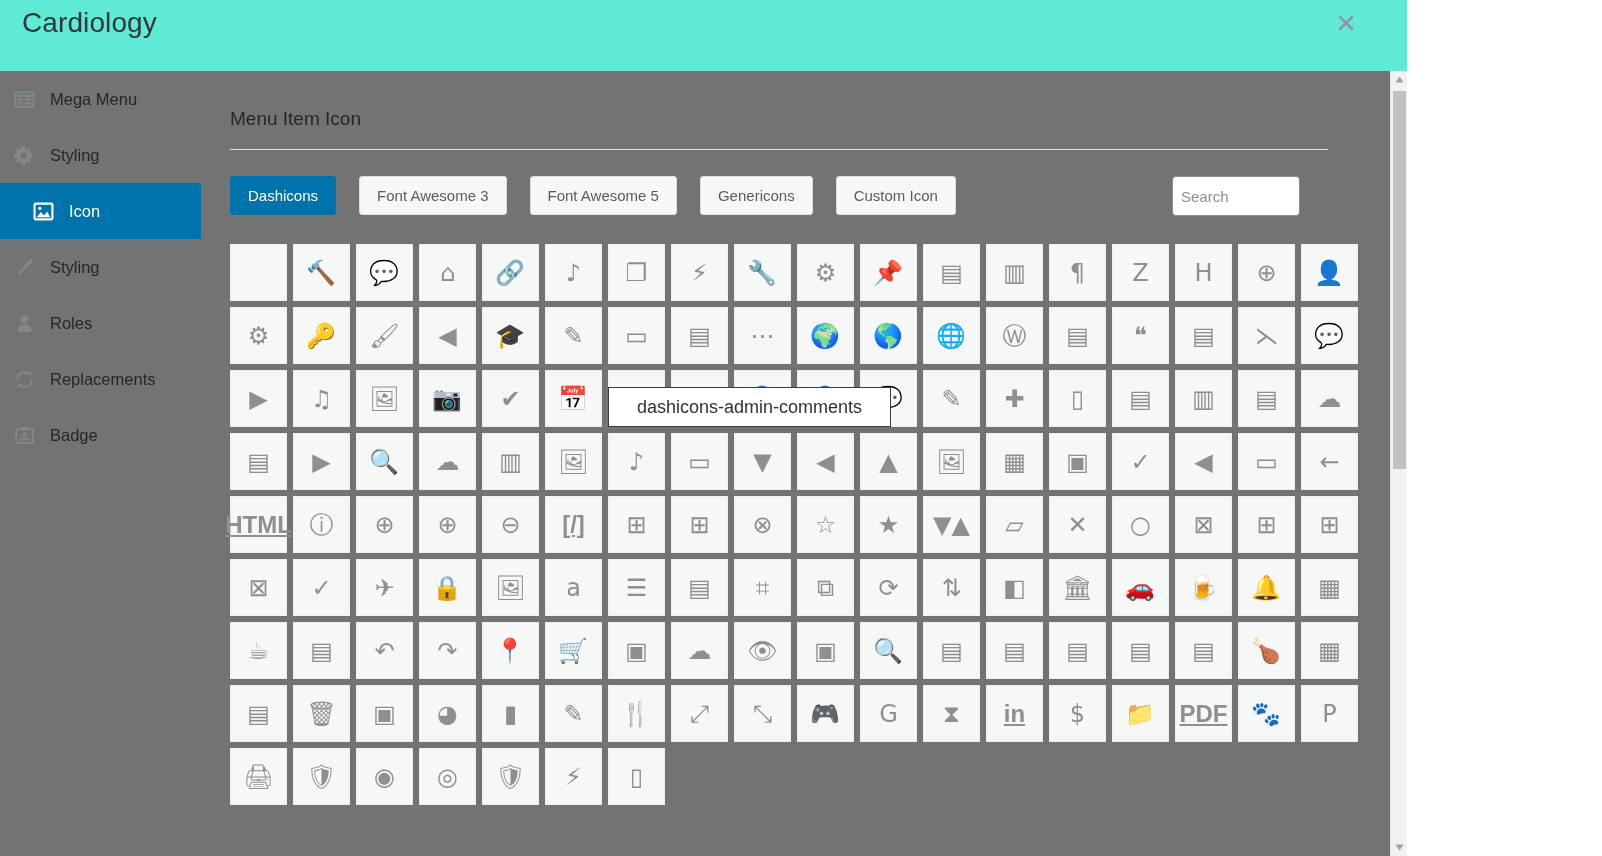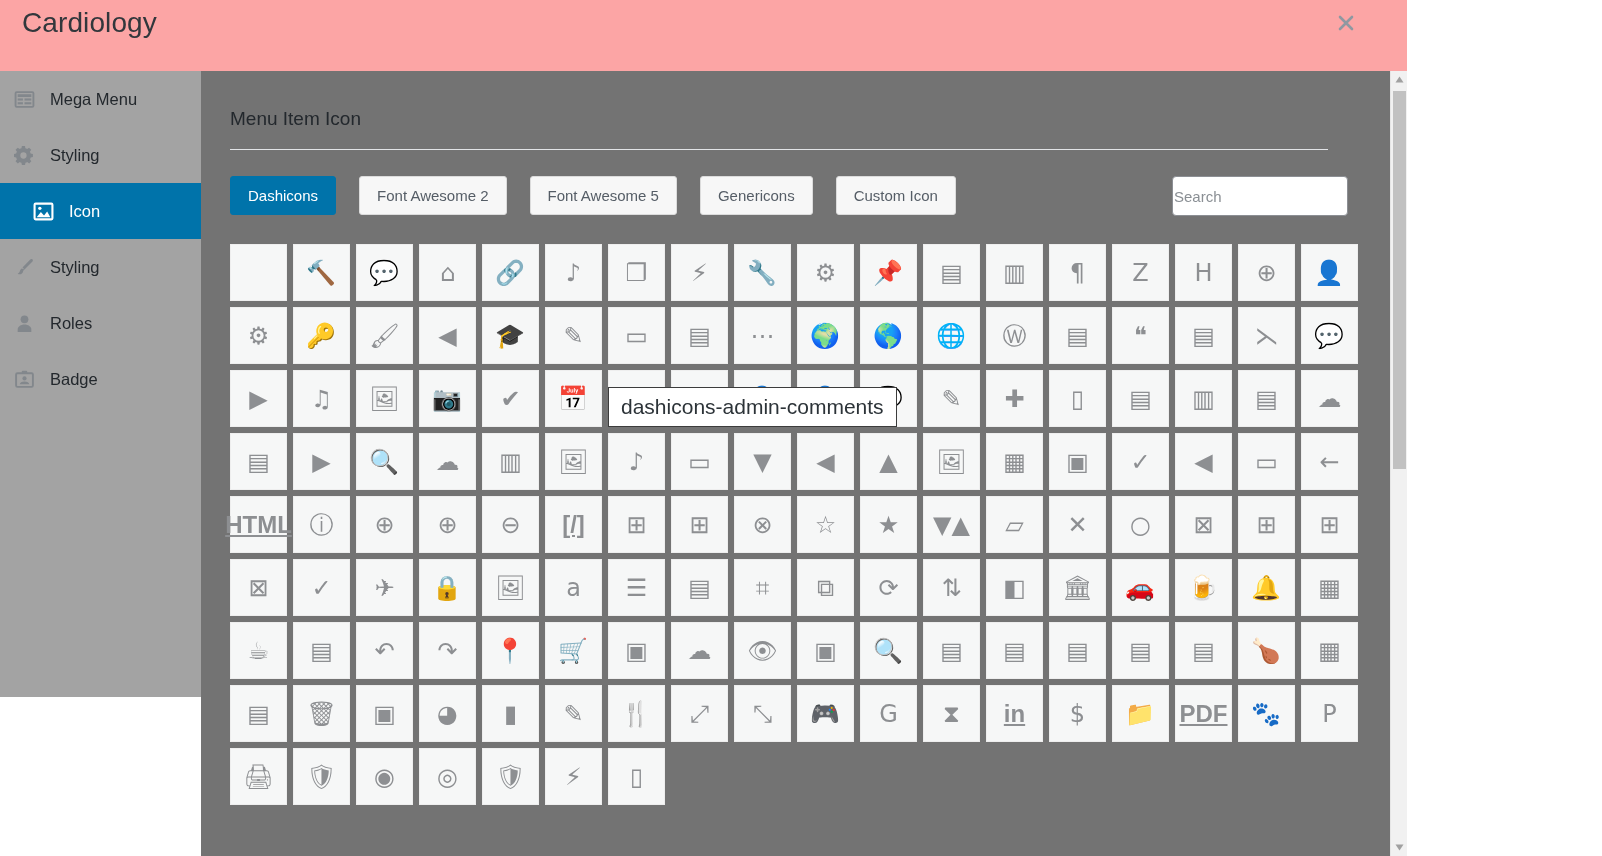--- a/index.html
+++ b/index.html
@@ -10,39 +10,39 @@
     overflow: hidden;
   }
   .modal {
     position: absolute; left: 0; top: 0;
     width: 1407px; height: 856px;
     background: #ffffff;
   }
   .modal-header {
     position: absolute; left: 0; top: 0;
     width: 1407px; height: 71px;
-    background: #fca5a5;
+    background: #5eead4;
   }
   .modal-title {
     position: absolute; left: 22px; top: 7px;
     font-size: 28px; font-weight: 400; color: #32373c;
     letter-spacing: .1px;
   }
   .close-btn {
     position: absolute; left: 1331px; top: 8px;
     width: 30px; height: 30px;
     display: flex; align-items: center; justify-content: center;
     cursor: pointer; color: #8f98a1;
   }
   .close-btn svg { display: block; }
 
   .sidebar {
     position: absolute; left: 0; top: 71px;
-    width: 201px; height: 626px;
-    background: #a3a3a3;
+    width: 201px; height: 785px;
+    background: #737373;
   }
   .side-item {
     position: relative;
     height: 56px;
     display: flex; align-items: center;
     padding-left: 14px;
     cursor: pointer;
     color: #23282d;
     font-size: 16.5px;
   }
@@ -92,24 +92,24 @@
     border: 1px solid #dcdcdc; border-radius: 3px;
     background: #f7f7f7; color: #555d66;
     font-size: 15px; cursor: pointer;
   }
   .tab.active {
     background: #0073aa; border-color: #0073aa; color: #ffffff;
   }
 
   .search-box {
     position: absolute; left: 971px; top: 105px;
-    width: 176px; height: 40px;
+    width: 128px; height: 40px;
     border: 1px solid #8c8f94; border-radius: 4px;
     background: #fff;
-    padding: 0 1px;
+    padding: 0 8px;
     font-size: 15px; color: #2c3338;
     font-family: "Liberation Sans", sans-serif;
     outline: none;
   }
   .search-box::placeholder { color: #8a8f94; }
 
   .icon-grid {
     position: absolute; left: 29px; top: 173px;
     width: 1100px;
     display: grid;
@@ -135,22 +135,22 @@
     text-decoration: underline;
   }
   .icon-cell.blank { color: transparent; }
 
   .tooltip {
     position: absolute; left: 407px; top: 316px;
     height: 40px;
     background: #ffffff;
     border: 1px solid #3c3c3c;
     display: flex; align-items: center;
-    padding: 0 12px;
-    font-size: 21px; color: #2c3338;
+    padding: 0 28px;
+    font-size: 18px; color: #2c3338;
     white-space: nowrap;
     z-index: 50;
   }
 
   .scrollbar {
     position: absolute; left: 1390px; top: 71px;
     width: 17px; height: 785px;
     background: #f1f1f1;
     border-left: 1px solid #e6e6e6;
   }
@@ -229,20 +229,31 @@
     <div class="side-item">
       <span class="si-icon">
         <svg width="21" height="21" viewBox="0 0 20 20">
             <circle cx="10" cy="6" r="3.7" fill="currentColor"></circle>
             <path fill="currentColor" d="M10 11c-3.6 0-6.5 2.1-6.5 4.6V18h13v-2.4c0-2.5-2.9-4.6-6.5-4.6z"></path>
           </svg>
       </span>
       <span class="si-label">Roles</span>
     </div>
 
+    <div class="side-item">
+      <span class="si-icon">
+        <svg width="21" height="21" viewBox="0 0 20 20">
+            <path fill="none" stroke="currentColor" stroke-width="1.9" d="M3 10a7 7 0 0 1 11.6-5.2"></path>
+            <path fill="currentColor" d="M16.5 2.2l-.6 4.2-3.8-1.9z"></path>
+            <path fill="none" stroke="currentColor" stroke-width="1.9" d="M17 10a7 7 0 0 1-11.6 5.2"></path>
+            <path fill="currentColor" d="M3.5 17.8l.6-4.2 3.8 1.9z"></path>
+          </svg>
+      </span>
+      <span class="si-label">Replacements</span>
+    </div>
 
     <div class="side-item">
       <span class="si-icon">
         <svg width="21" height="21" viewBox="0 0 20 20">
             <rect x="2" y="4" width="16" height="13" rx="1.3" fill="none" stroke="currentColor" stroke-width="1.8"></rect>
             <rect x="7.5" y="1.6" width="5" height="3" rx="0.8" fill="currentColor"></rect>
             <circle cx="10" cy="9" r="2" fill="currentColor"></circle>
             <path fill="currentColor" d="M5.5 14.5c0-1.7 2-2.7 4.5-2.7s4.5 1 4.5 2.7z"></path>
           </svg>
       </span>
@@ -251,21 +262,21 @@
   </div>
 
   <div class="content">
     <div class="content-inner">
 
       <div class="page-heading">Menu Item Icon</div>
       <div class="heading-rule"></div>
 
       <div class="tabs">
         <div class="tab active">Dashicons</div>
-        <div class="tab">Font Awesome 2</div>
+        <div class="tab">Font Awesome 3</div>
         <div class="tab">Font Awesome 5</div>
         <div class="tab">Genericons</div>
         <div class="tab">Custom Icon</div>
       </div>
 
       <input class="search-box" type="text" placeholder="Search" style="">
 
       <div class="icon-grid" id="icon-grid">
           <div class="icon-cell blank">
             <span class="glyph"></span>

